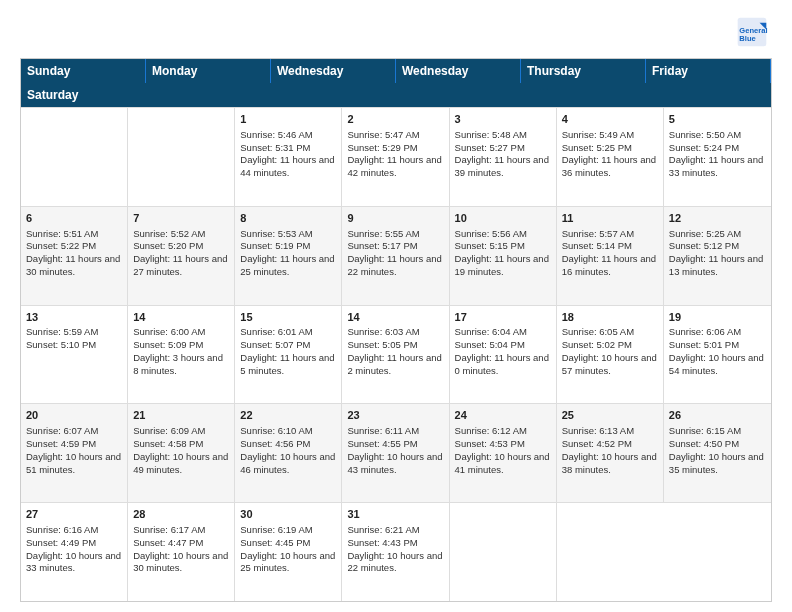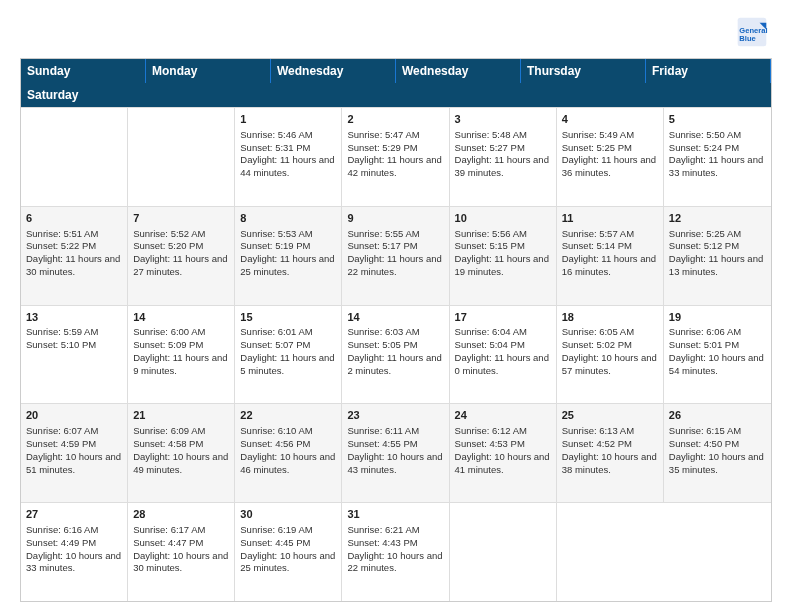--- a/index.html
+++ b/index.html
@@ -225,21 +225,21 @@
         <div class="cal-row">
           <div class="cal-cell">
             <div class="day-num">13</div>
             <div>Sunrise: 5:59 AM</div>
             <div>Sunset: 5:10 PM</div>
           </div>
           <div class="cal-cell">
             <div class="day-num">14</div>
             <div>Sunrise: 6:00 AM</div>
             <div>Sunset: 5:09 PM</div>
-            <div>Daylight: 11 hours and 9 minutes.</div>
+            <div>Daylight: 3 hours and 8 minutes.</div>
           </div>
           <div class="cal-cell">
             <div class="day-num">15</div>
             <div>Sunrise: 6:01 AM</div>
             <div>Sunset: 5:07 PM</div>
             <div>Daylight: 11 hours and 5 minutes.</div>
           </div>
           <div class="cal-cell">
             <div class="day-num">14</div>
             <div>Sunrise: 6:03 AM</div>

